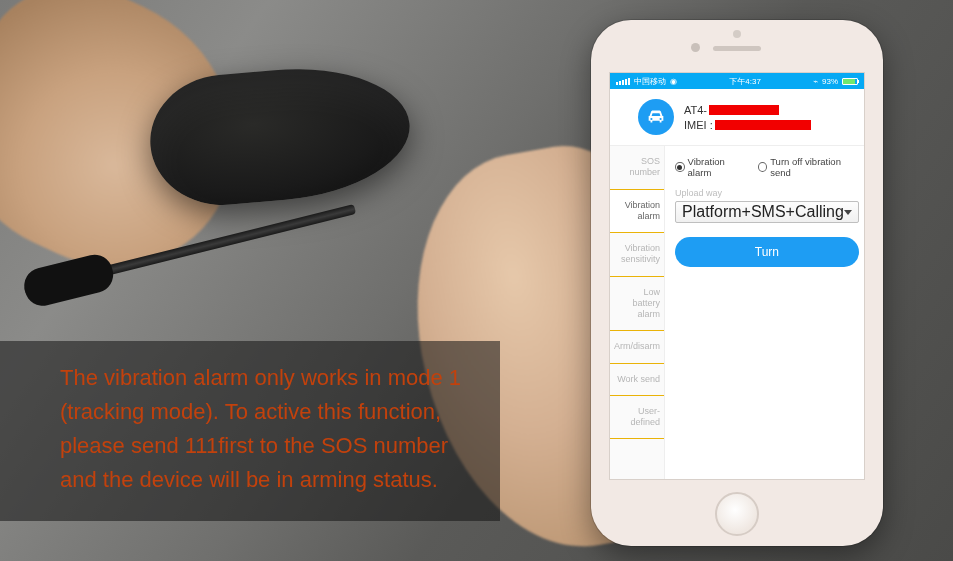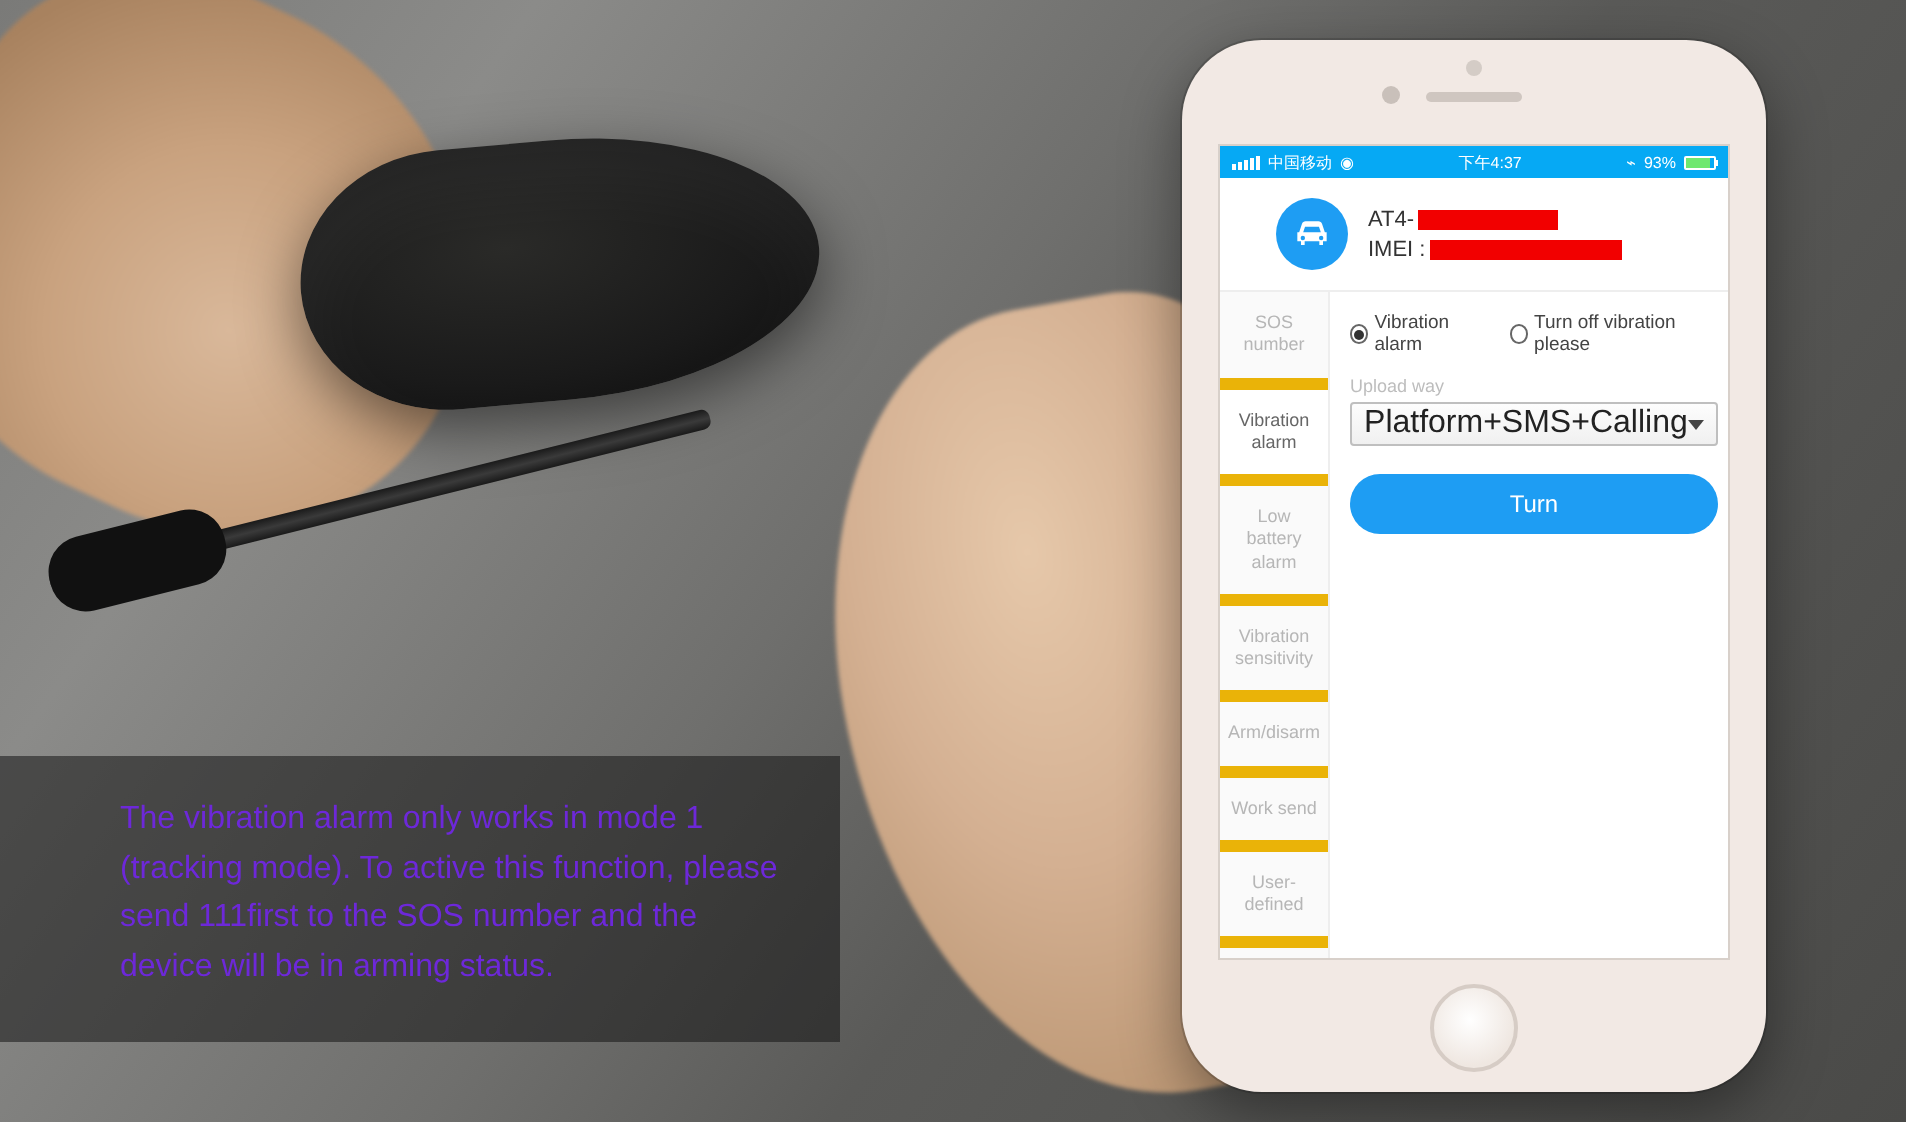--- a/index.html
+++ b/index.html
@@ -45,25 +45,25 @@
     border-radius:4px;
   }
   .screwdriver::after{
     content:""; position:absolute; left:0; top:-14px; width:90px; height:38px;
     background:#111; border-radius:18px;
   }
 
   .caption {
     position: absolute;
     left: 0; bottom: 40px;
-    width: 420px;
+    width: 500px;
     background: rgba(20,20,20,0.55);
     padding: 20px 28px 24px 60px;
-    color: #6d28d9;
-    font-size: 16px;
+    color: #c2410c;
+    font-size: 22px;
     line-height: 1.55;
     z-index: 5;
   }
 
   
   .phone {
     position: absolute;
     right: 70px; top: 20px;
     width: 292px; height: 526px;
     background: #f2e9e4;
@@ -131,22 +131,22 @@
   }
   .device-icon svg { width:22px; height:22px; fill:#fff; }
   .device-meta { display:flex; flex-direction:column; gap:3px; font-size:11px; color:#333;}
   .device-meta .row { display:flex; align-items:center; gap:2px;}
   .redact { display:inline-block; height:10px; background:#f20000; }
   .side-tabs {
     width:62px; background:#fafafa; border-right:1px solid #eee;
     display:flex; flex-direction:column;
   }
   .side-tabs .tab {
-    padding:10px 4px; text-align:center; font-size:9px; color:#b6b6b6;
-    line-height:1.25; border-bottom:6px solid #eab308;
+    padding:10px 4px; text-align:right; font-size:9px; color:#b6b6b6;
+    line-height:1.25; border-bottom:1px solid #eab308;
   }
   .side-tabs .tab.active { color:#666; background:#fff;}
 
   .panel { flex:1; padding:6px 10px 10px 10px; }
 
   .radio-row { display:flex; gap:10px; font-size:9.5px; color:#444; padding:4px 0 6px 0;}
   .radio { display:flex; align-items:center; gap:3px;}
   .radio .dot{ width:10px;height:10px;border:1px solid #666;border-radius:50%;display:flex;align-items:center;justify-content:center;}
   .radio.selected .dot::after{content:"";width:5px;height:5px;border-radius:50%;background:#333;}
 
@@ -227,36 +227,36 @@
             <span>IMEI :</span>
             <span class="redact" style="width:96px"></span>
           </div>
         </div>
       </div>
 
       <div class="content-area">
         <div class="side-tabs">
           <div class="tab">SOS number</div>
           <div class="tab active">Vibration alarm</div>
+          <div class="tab">Vibration sensitivity</div>
           <div class="tab">Low battery alarm</div>
-          <div class="tab">Vibration sensitivity</div>
           <div class="tab">Arm/disarm</div>
           <div class="tab">Work send</div>
           <div class="tab">User-defined</div>
         </div>
 
         <div class="panel">
           <div class="radio-row">
             <div class="radio selected">
               <span class="dot"></span>
               <span>Vibration alarm</span>
             </div>
             <div class="radio">
               <span class="dot"></span>
-              <span>Turn off vibration please</span>
+              <span>Turn off vibration send</span>
             </div>
           </div>
 
           <div class="field-label">Upload way</div>
           <div class="select">
             <span>Platform+SMS+Calling</span>
             <span class="chev"></span>
           </div>
 
           <div class="send-btn">Turn</div>

